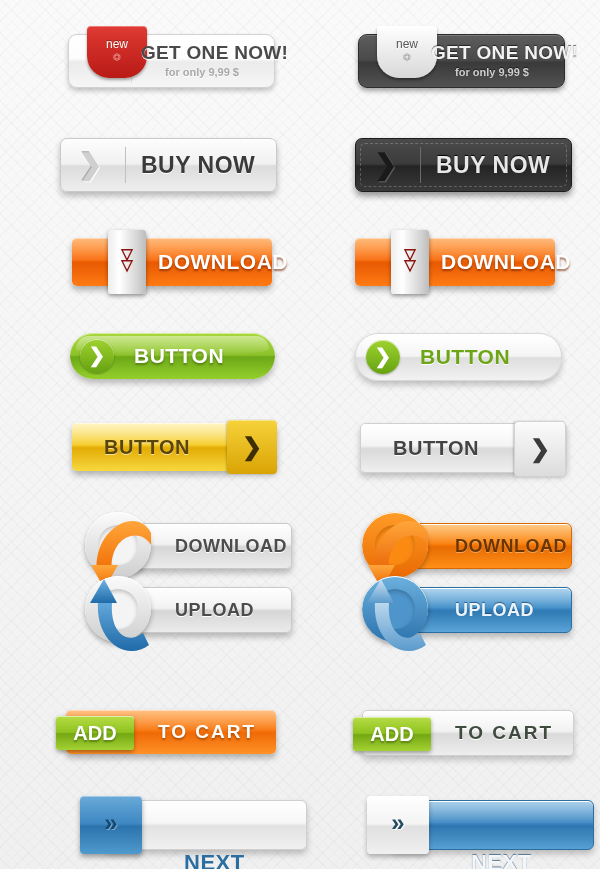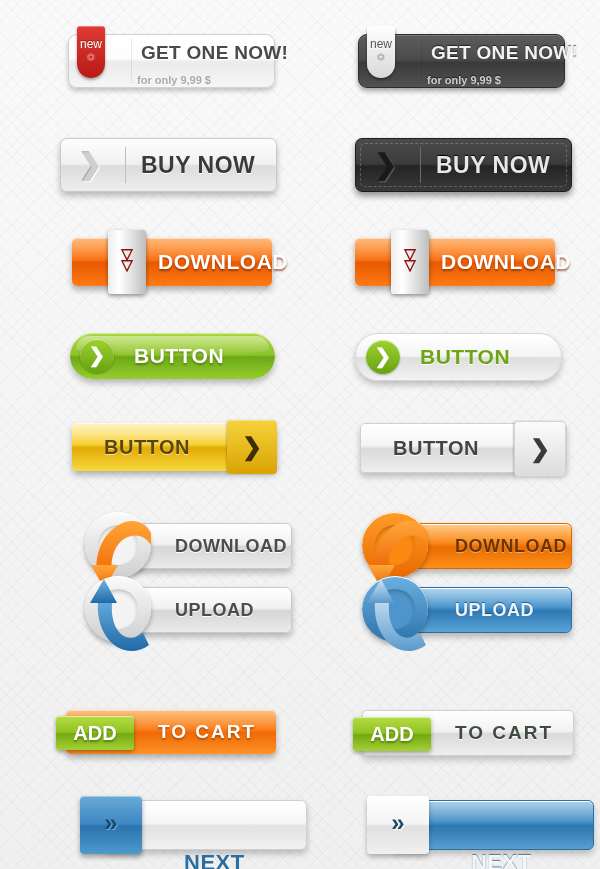--- a/index.html
+++ b/index.html
@@ -19,35 +19,35 @@
   .cell.right{left:300px;width:300px;}
   .btn{position:absolute;}
   .lbl{white-space:nowrap;font-weight:bold;letter-spacing:.5px;}
 
   
   .g1{width:205px;height:52px;border-radius:9px;
       background:linear-gradient(#ffffff 0%,#fdfdfd 45%,#ebebeb 52%,#f6f6f6 100%);
       border:1px solid #d2d2d2;box-shadow:0 3px 5px rgba(0,0,0,.22),inset 0 1px 0 #fff;}
   .g1.dark{background:linear-gradient(#5d5d5d 0%,#4a4a4a 48%,#3a3a3a 53%,#525252 100%);
       border:1px solid #2c2c2c;box-shadow:0 3px 5px rgba(0,0,0,.35),inset 0 1px 0 rgba(255,255,255,.18);}
-  .ribbon{position:absolute;left:8px;top:-9px;width:28px;height:52px;border-radius:4px 4px 22px 22px;
+  .ribbon{position:absolute;left:18px;top:-9px;width:60px;height:52px;border-radius:4px 4px 22px 22px;
       background:linear-gradient(#e03a33,#b81a16);
       box-shadow:0 2px 3px rgba(0,0,0,.35), inset 0 1px 0 rgba(255,255,255,.35);}
   .ribbon.silver{background:linear-gradient(#ffffff,#d8d8d8);
       box-shadow:0 2px 3px rgba(0,0,0,.4), inset 0 1px 0 #fff;}
   .ribbon .rtxt{position:absolute;top:11px;left:0;width:100%;text-align:center;
       font-size:12px;color:#fff;text-shadow:0 -1px 0 rgba(0,0,0,.35);}
   .ribbon.silver .rtxt{color:#555;text-shadow:0 1px 0 #fff;}
   .ribbon .rchev{position:absolute;top:27px;left:0;width:100%;text-align:center;
       font-size:9px;color:#f3bcbc;line-height:9px;}
   .ribbon.silver .rchev{color:#888;}
   .g1 .main{position:absolute;left:72px;top:7px;font-size:19px;font-weight:bold;color:#4a4a4a;
       text-shadow:0 1px 0 #fff;letter-spacing:.3px;}
   .g1.dark .main{color:#f2f2f2;text-shadow:0 -1px 1px rgba(0,0,0,.6);}
-  .g1 .sub{position:absolute;left:68px;top:31px;font-size:11px;font-weight:bold;color:#a9a9a9;text-shadow:0 1px 0 #fff;margin-top:8px;}
+  .g1 .sub{position:absolute;left:96px;top:31px;font-size:11px;font-weight:bold;color:#a9a9a9;text-shadow:0 1px 0 #fff;}
   .g1.dark .sub{color:#cfcfcf;text-shadow:0 -1px 1px rgba(0,0,0,.6);}
   .g1 .divline{position:absolute;left:62px;top:4px;width:1px;height:44px;background:rgba(0,0,0,.08);}
 
   
   .buy{width:215px;height:52px;border-radius:7px;
       background:linear-gradient(#fdfdfd 0%,#f1f1f1 48%,#dcdcdc 52%,#eeeeee 100%);
       border:1px solid #c9c9c9;box-shadow:0 4px 6px rgba(0,0,0,.25),inset 0 1px 0 #fff;}
   .buy.dark{background:linear-gradient(#4b4b4b 0%,#3b3b3b 48%,#242424 52%,#3a3a3a 100%);
       border:1px solid #1d1d1d;box-shadow:0 4px 6px rgba(0,0,0,.4);}
   .buy .dash{position:absolute;left:4px;top:4px;right:4px;bottom:4px;border:1px dashed rgba(255,255,255,.22);border-radius:5px;}

